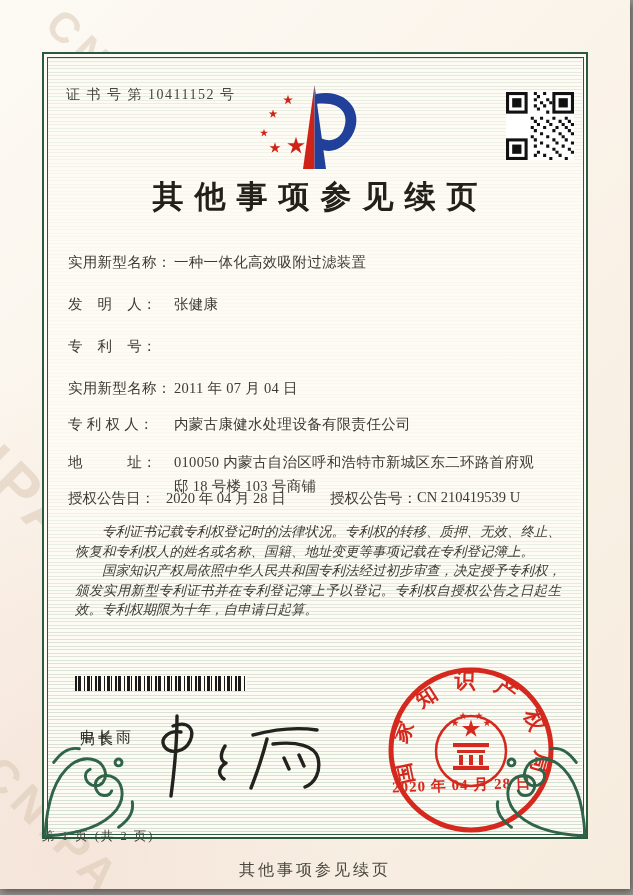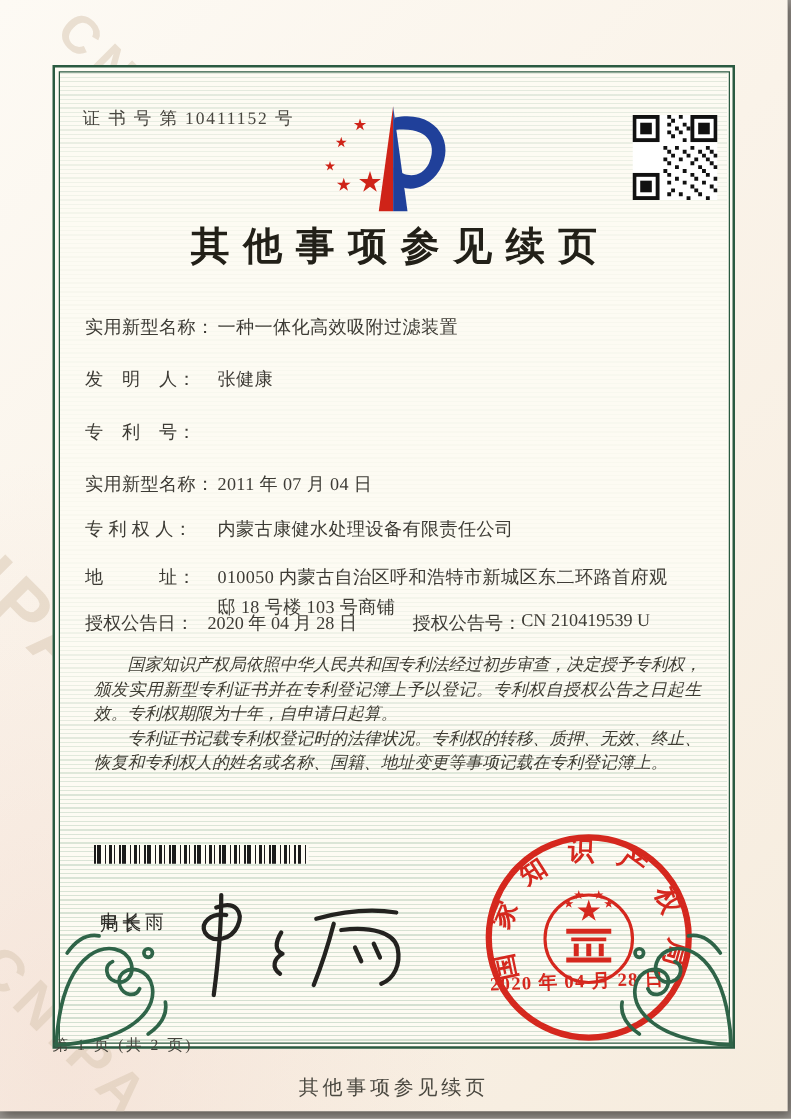--- a/index.html
+++ b/index.html
@@ -204,22 +204,22 @@
         <span>授权公告日：</span>
         <span>2020 年 04 月 28 日</span>
       </span>
       <span class="grant-right">
         <span>授权公告号：</span>
         <span>CN 210419539 U</span>
       </span>
     </div>
 
     <div class="paras">
+      <p>专利证书记载专利权登记时的法律状况。专利权的转移、质押、无效、终止、恢复和专利权人的姓名或名称、国籍、地址变更等事项记载在专利登记簿上。</p>
       <p>国家知识产权局依照中华人民共和国专利法经过初步审查，决定授予专利权，颁发实用新型专利证书并在专利登记簿上予以登记。专利权自授权公告之日起生效。专利权期限为十年，自申请日起算。</p>
-      <p>专利证书记载专利权登记时的法律状况。专利权的转移、质押、无效、终止、恢复和专利权人的姓名或名称、国籍、地址变更等事项记载在专利登记簿上。</p>
     </div>
 
     <div class="barcode"></div>
 
     <div class="signer signer-title">局长</div>
     <div class="signer signer-name">申长雨</div>
 
     <svg class="signature" viewBox="0 0 200 98">
       <g fill="none" stroke="#23221f" stroke-width="3.4" stroke-linecap="round" stroke-linejoin="round">
         <path d="M28,16 C44,10 50,20 45,31 C40,42 25,45 19,36 C15,28 24,20 36,22"></path>

